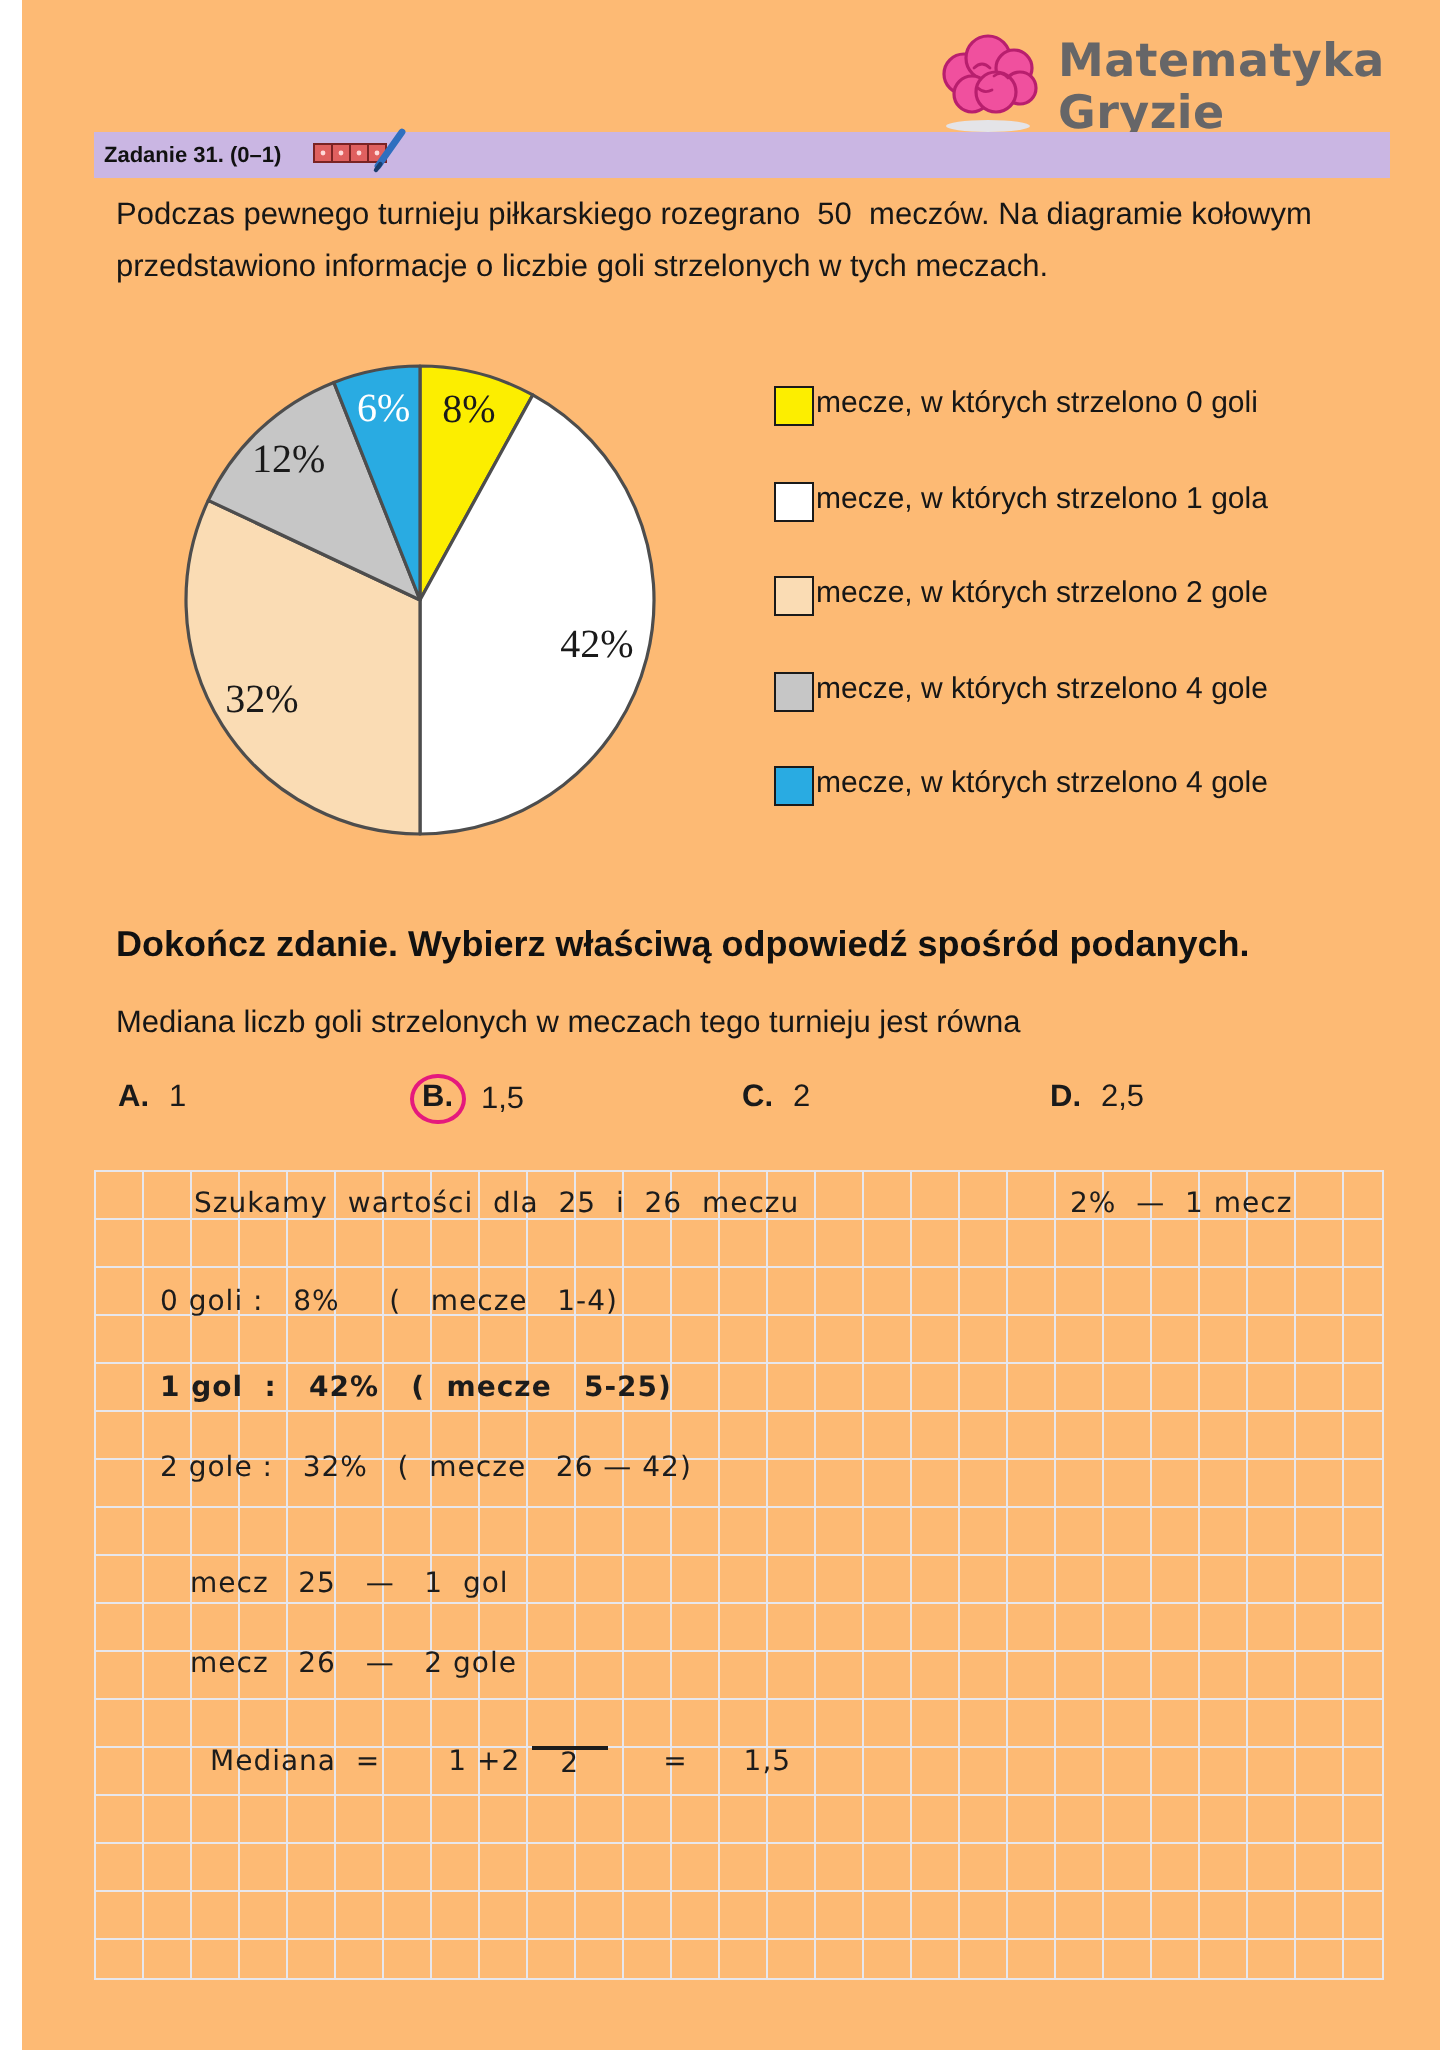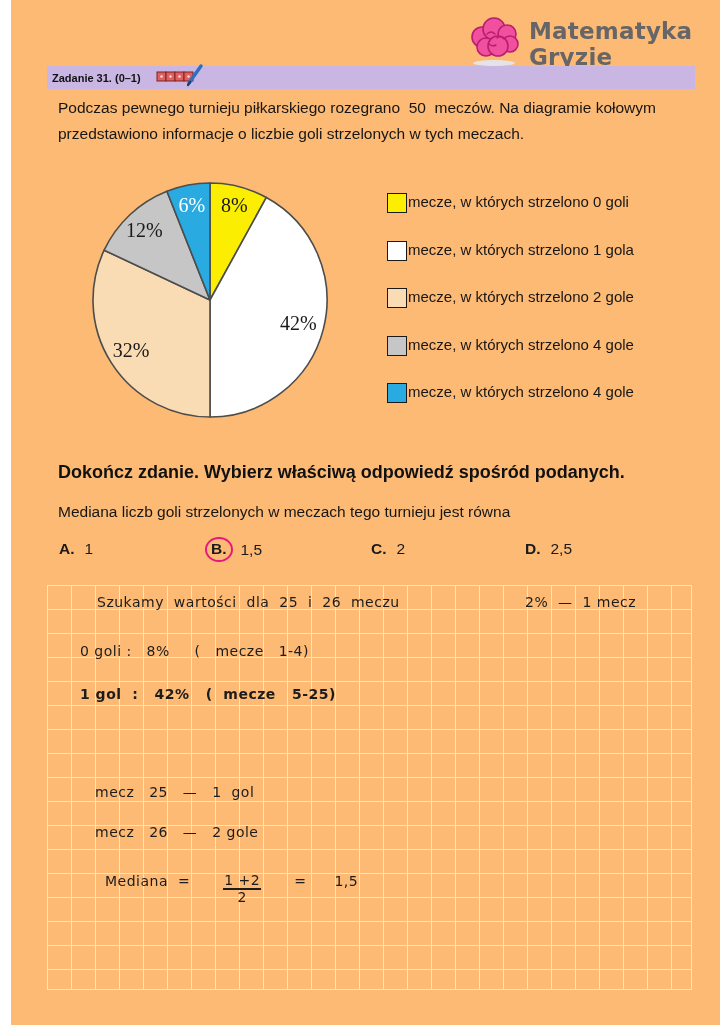--- a/index.html
+++ b/index.html
@@ -57,21 +57,21 @@
       linear-gradient(to right, #e7e7ec 1px, transparent 1px),
       linear-gradient(to bottom, #e7e7ec 1px, transparent 1px);
     background-size:24px 24px;
     border-right:1px solid #e7e7ec; border-bottom:1px solid #e7e7ec;
   }
   .hw {
     position:absolute; font-family:"DejaVu Sans", sans-serif;
     font-size:14px; color:#1c1c1c; letter-spacing:0.5px; white-space:pre;
   }
   .median-row { display:flex; align-items:flex-start; gap:28px; }
-  .frac { display:inline-flex; flex-direction:column; align-items:center; line-height:1.05; }
+  .frac { display:inline-flex; flex-direction:row; align-items:center; line-height:1.05; }
   .frac .num { padding:0 6px; }
   .frac .den { border-top:2px solid #1c1c1c; padding:0 14px; }
 </style>
 </head>
 <body>
 
 <div class="page">
 
   <div class="brand">
     <svg class="brand-logo" width="58" height="54" viewBox="0 0 58 54">
@@ -173,23 +173,24 @@
       <span class="opt-value">2</span>
     </div>
     <div class="option" style="left:466px;">
       <span class="opt-letter">D.</span>
       <span class="opt-value">2,5</span>
     </div>
   </div>
 
   <div class="gridpaper">
     <div class="hw" style="left:50px; top:9px;">Szukamy  wartości  dla  25  i  26  meczu</div>
-    <div class="hw" style="left:478px; top:9px;">2%  —  1 mecz</div>
+    <div class="hw" style="left:488px; top:9px;">2%  —  1 mecz</div>
     <div class="hw" style="left:33px; top:58px;">0 goli :   8%     (   mecze   1-4)</div>
     <div class="hw" style="left:33px; top:101px;font-weight:bold;">1 gol  :   42%   (  mecze   5-25)</div>
+    <div class="hw" style="left:33px; top:141px;">2 gole :   32%   (  mecze   26 — 42)</div>
     <div class="hw" style="left:48px; top:199px;">mecz   25   —   1  gol</div>
     <div class="hw" style="left:48px; top:239px;">mecz   26   —   2 gole</div>
     <div class="hw median-row" style="left:58px; top:288px;">
       <span>Mediana  =</span>
       <span class="frac">
         <span class="num">1 +2</span>
         <span class="den">2</span>
       </span>
       <span>=</span>
       <span>1,5</span>

